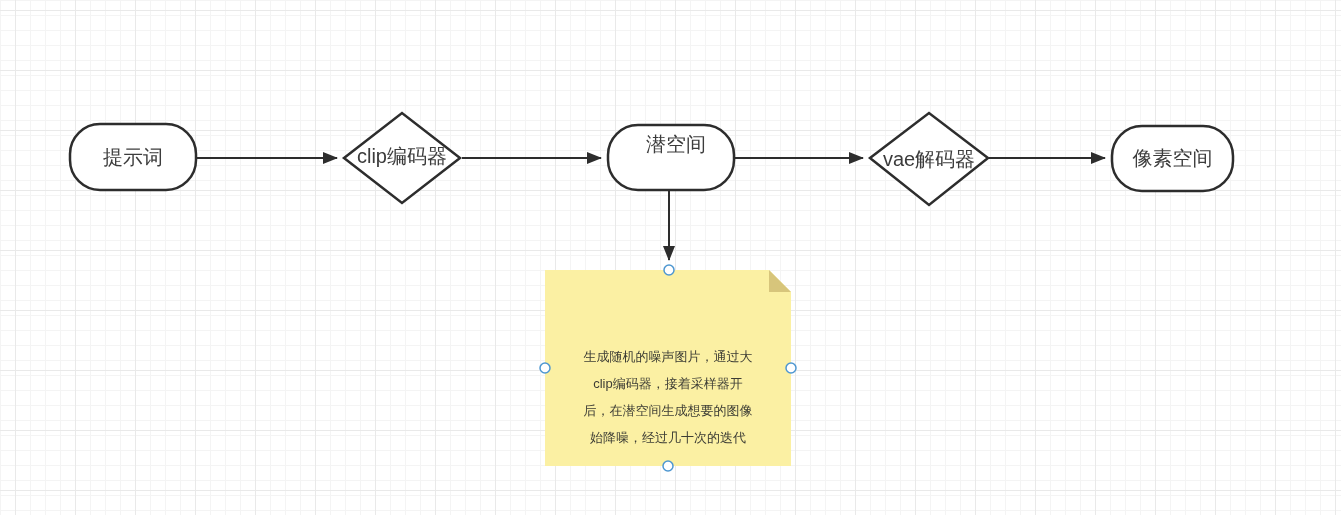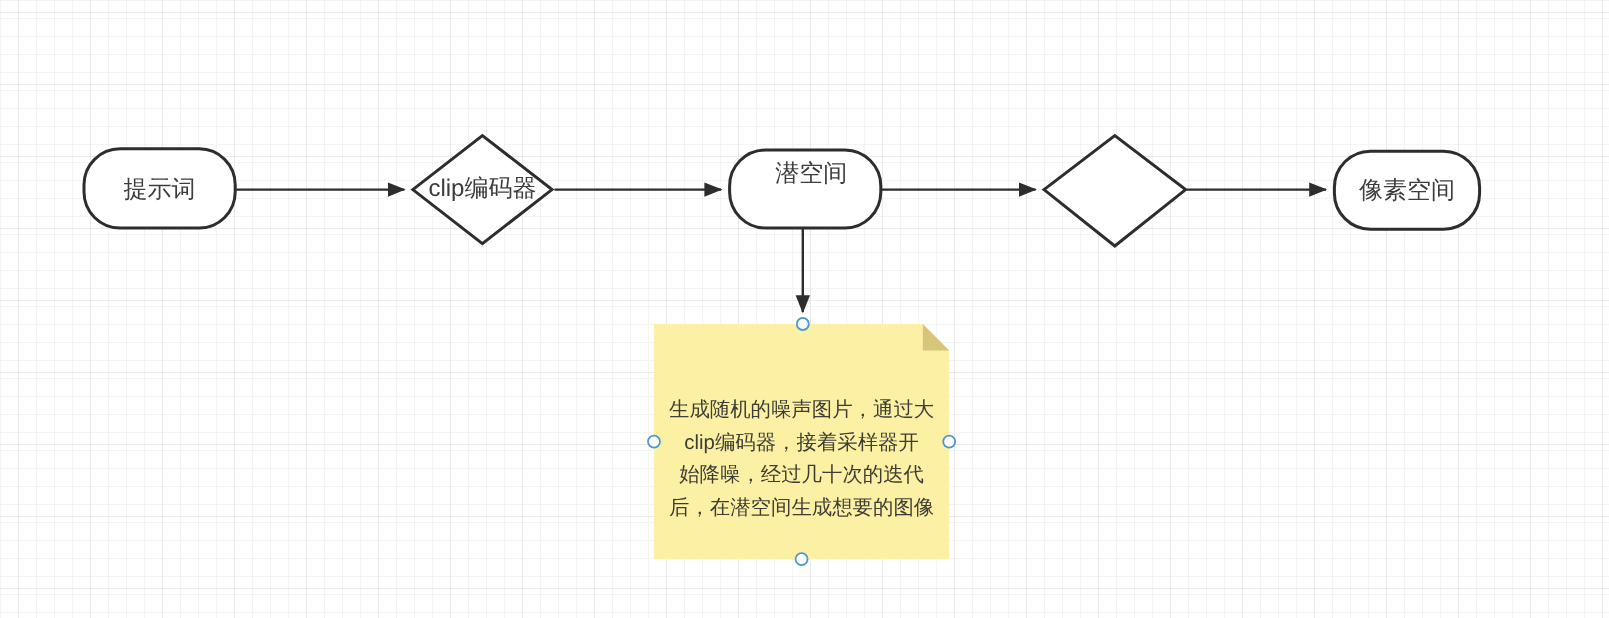--- a/index.html
+++ b/index.html
@@ -32,24 +32,24 @@
     align-items: center;
     justify-content: center;
     font-size: 20px;
     color: #3c3c3c;
     white-space: nowrap;
     pointer-events: none;
   }
   .note-text {
     position: absolute;
     left: 545px;
-    top: 328px;
+    top: 343px;
     width: 246px;
     text-align: center;
-    font-size: 17px;
+    font-size: 13px;
     line-height: 27px;
     color: #3d3d35;
     pointer-events: none;
   }
   .note-text div {
     white-space: nowrap;
   }
 </style>
 </head>
 <body>
@@ -80,22 +80,23 @@
 
     <circle cx="669" cy="270" r="5" fill="#ffffff" stroke="#4e97d1" stroke-width="1.5"></circle>
     <circle cx="545" cy="368" r="5" fill="#ffffff" stroke="#4e97d1" stroke-width="1.5"></circle>
     <circle cx="791" cy="368" r="5" fill="#ffffff" stroke="#4e97d1" stroke-width="1.5"></circle>
     <circle cx="668" cy="466" r="5" fill="#ffffff" stroke="#4e97d1" stroke-width="1.5"></circle>
   </svg>
 
   <div class="node-label" style="left:70px; top:124px; width:126px; height:66px;">提示词</div>
   <div class="node-label" style="left:344px; top:111px; width:116px; height:90px;">clip编码器</div>
   <div class="node-label" style="left:608px; top:112px; width:136px; height:65px;">潜空间</div>
+  <div class="node-label" style="left:870px; top:113px; width:118px; height:92px;">vae解码器</div>
   <div class="node-label" style="left:1112px; top:126px; width:121px; height:65px;">像素空间</div>
 
   <div class="note-text">
     <div>生成随机的噪声图片，通过大</div>
     <div>clip编码器，接着采样器开</div>
+    <div>后，在潜空间生成想要的图像</div>
     <div>始降噪，经过几十次的迭代</div>
-    <div>后，在潜空间生成想要的图像</div>
   </div>
 
 </div>
 
 </body></html>

